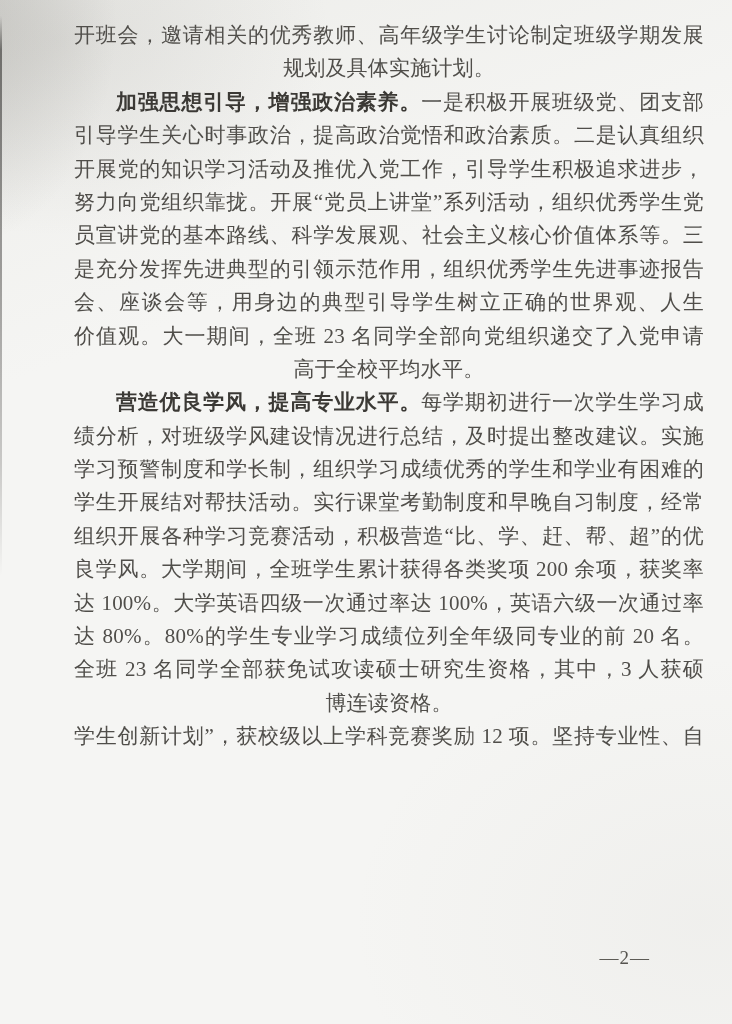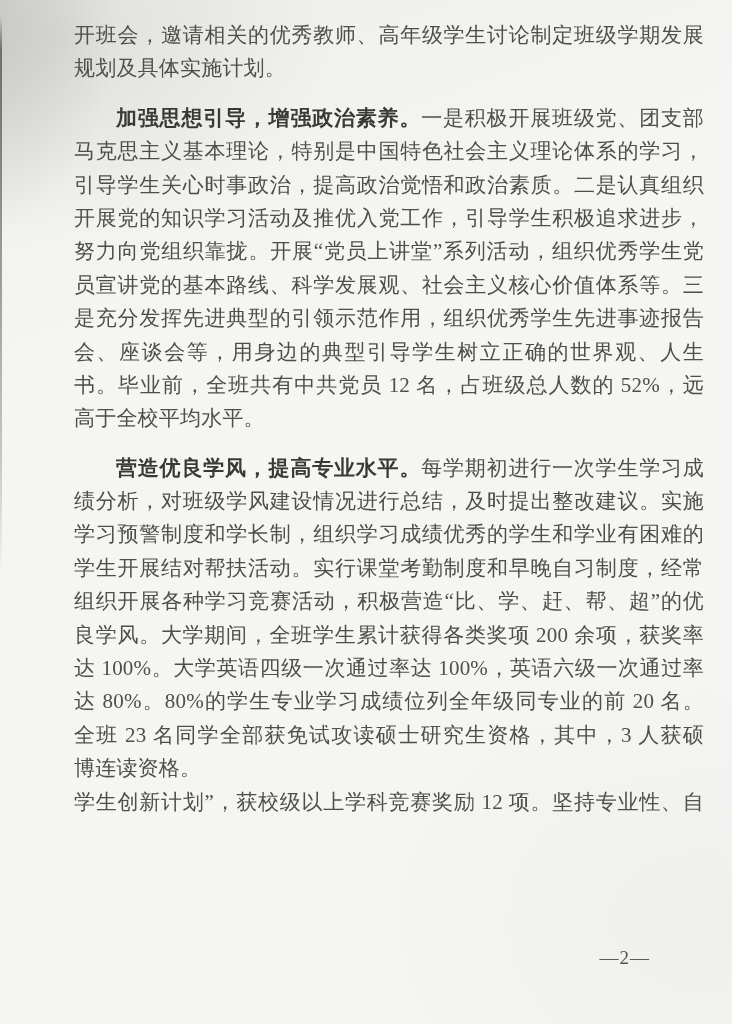--- a/index.html
+++ b/index.html
@@ -47,30 +47,29 @@
     left: 74px;
     right: 28px;
     top: 19px;
   }
   .line {
     font-size: 21px;
     line-height: 33.4px;
     height: 33.4px;
     color: #504e4a;
     letter-spacing: 0.2px;
-    text-align: left;
+    text-align: center;
     overflow: hidden;
   }
   .line.fill {
     text-align: justify;
     text-align-last: justify;
   }
   .line.indent {
     text-indent: 42px;
-    margin-top: 16px;
   }
   .lead {
     font-weight: 700;
     color: #3b3935;
   }
   .page-number {
     position: absolute;
     top: 944px;
     right: 82px;
     font-size: 19px;
@@ -87,36 +86,35 @@
   <div class="edge-left"></div>
 
   <div class="doc-body" id="doc-body">
   <div class="line fill"><span class="rest">开班会，邀请相关的优秀教师、高年级学生讨论制定班级学期发展</span></div>
 
   <div class="line"><span class="rest">规划及具体实施计划。</span></div>
 
   <div class="line indent fill"><span class="lead">加强思想引导，增强政治素养。</span><span class="rest">一是积极开展班级党、团支部</span></div>
 
 
-  <div class="line fill"><span class="rest">马克思主义基本理论，特别是中国特色社会主义理论体系的学习，</span></div>
 
   <div class="line fill"><span class="rest">引导学生关心时事政治，提高政治觉悟和政治素质。二是认真组织</span></div>
 
   <div class="line fill"><span class="rest">开展党的知识学习活动及推优入党工作，引导学生积极追求进步，</span></div>
 
   <div class="line fill"><span class="rest">努力向党组织靠拢。开展“党员上讲堂”系列活动，组织优秀学生党</span></div>
 
   <div class="line fill"><span class="rest">员宣讲党的基本路线、科学发展观、社会主义核心价值体系等。三</span></div>
 
   <div class="line fill"><span class="rest">是充分发挥先进典型的引领示范作用，组织优秀学生先进事迹报告</span></div>
 
   <div class="line fill"><span class="rest">会、座谈会等，用身边的典型引导学生树立正确的世界观、人生观、</span></div>
 
+  <div class="line fill"><span class="rest">价值观。大一期间，全班 23 名同学全部向党组织递交了入党申请</span></div>
 
-  <div class="line fill"><span class="rest">书。毕业前，全班共有中共党员 12 名，占班级总人数的 52%，远</span></div>
 
   <div class="line"><span class="rest">高于全校平均水平。</span></div>
 
   <div class="line indent fill"><span class="lead">营造优良学风，提高专业水平。</span><span class="rest">每学期初进行一次学生学习成</span></div>
 
   <div class="line fill"><span class="rest">绩分析，对班级学风建设情况进行总结，及时提出整改建议。实施</span></div>
 
   <div class="line fill"><span class="rest">学习预警制度和学长制，组织学习成绩优秀的学生和学业有困难的</span></div>
 
   <div class="line fill"><span class="rest">学生开展结对帮扶活动。实行课堂考勤制度和早晚自习制度，经常</span></div>

